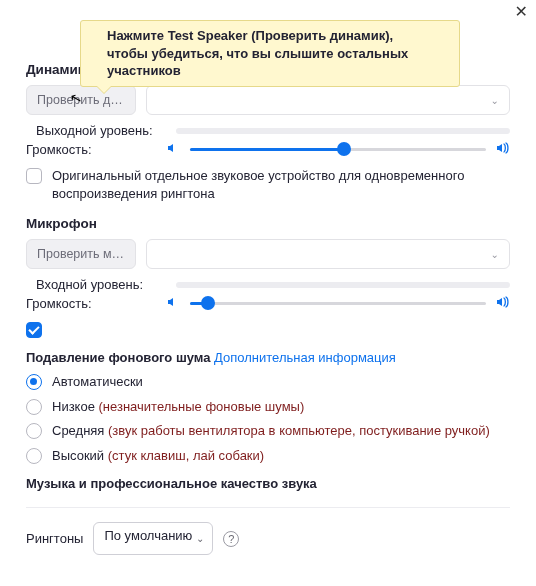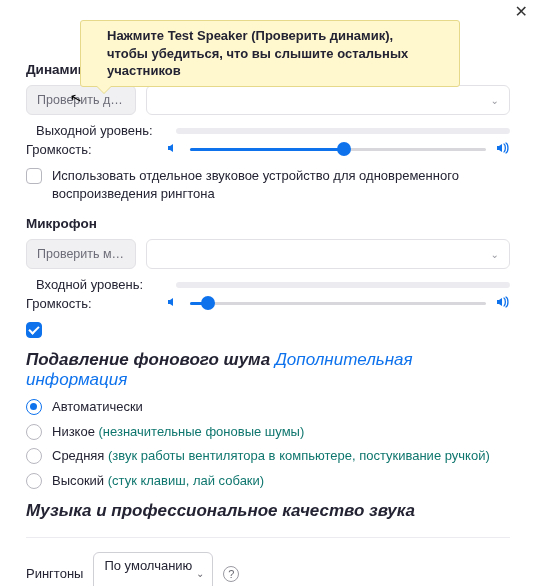--- a/index.html
+++ b/index.html
@@ -186,42 +186,41 @@
   .radio.checked { border-color: #0e72ed; }
   .radio.checked::after {
     content: "";
     position: absolute;
     left: 3px; top: 3px;
     width: 7px; height: 7px;
     border-radius: 50%;
     background: #0e72ed;
   }
   .check-text { font-size: 13px; line-height: 1.35; }
-  .hint { color: #0f766e; }
+  .hint { color: #7f1d1d; }
   .sub-heading {
     font-weight: 700;
-    font-size: 17px;
+    font-size: 13px;
     margin: 12px 0 8px 0;
-    font-style: italic;
   }
   .link { color: #0e72ed; cursor: pointer; font-weight: 400; }
   .radio-list .check-row { margin: 7px 0; }
   hr.sep {
     border: none;
     border-top: 1px solid #ececf0;
     margin: 16px 0 14px 0;
   }
   .ringtone-row {
     display: flex;
     align-items: center;
     gap: 10px;
   }
   .ringtone-label { font-size: 13px; }
   .ringtone-select {
-    height: 43px;
+    height: 33px;
     border: 1px solid #cfcfd6;
     border-radius: 6px;
     background: #fff;
     padding: 0 16px 0 10px;
     font-size: 13px;
     position: relative;
     min-width: 120px;
     cursor: pointer;
     line-height: 26px;
   }
@@ -288,21 +287,21 @@
     </div>
     <span class="vol-icon">
       <svg width="14" height="12" viewBox="0 0 14 12">
           <path d="M1 4h2l3-2v8l-3-2H1z" fill="#0e72ed"></path>
           <path d="M8 2c1.8 1 1.8 7 0 8M10 1c2.6 1.4 2.6 8.6 0 10" stroke="#0e72ed" stroke-width="1.3" fill="none" stroke-linecap="round"></path>
         </svg>
     </span>
   </div>
   <div class="check-row">
     <div class="checkbox"></div>
-    <div class="check-text">Использовать отдельное звуковое устройство для одновременного воспроизведения рингтона</div>
+    <div class="check-text">Оригинальный отдельное звуковое устройство для одновременного воспроизведения рингтона</div>
   </div>
 
   <div class="section-title">Микрофон</div>
   <div class="row">
     <button class="test-btn">Проверить м…</button>
     <div class="device-select">
       <span class="chev">⌄</span>
     </div>
   </div>
   <div class="label-line">

